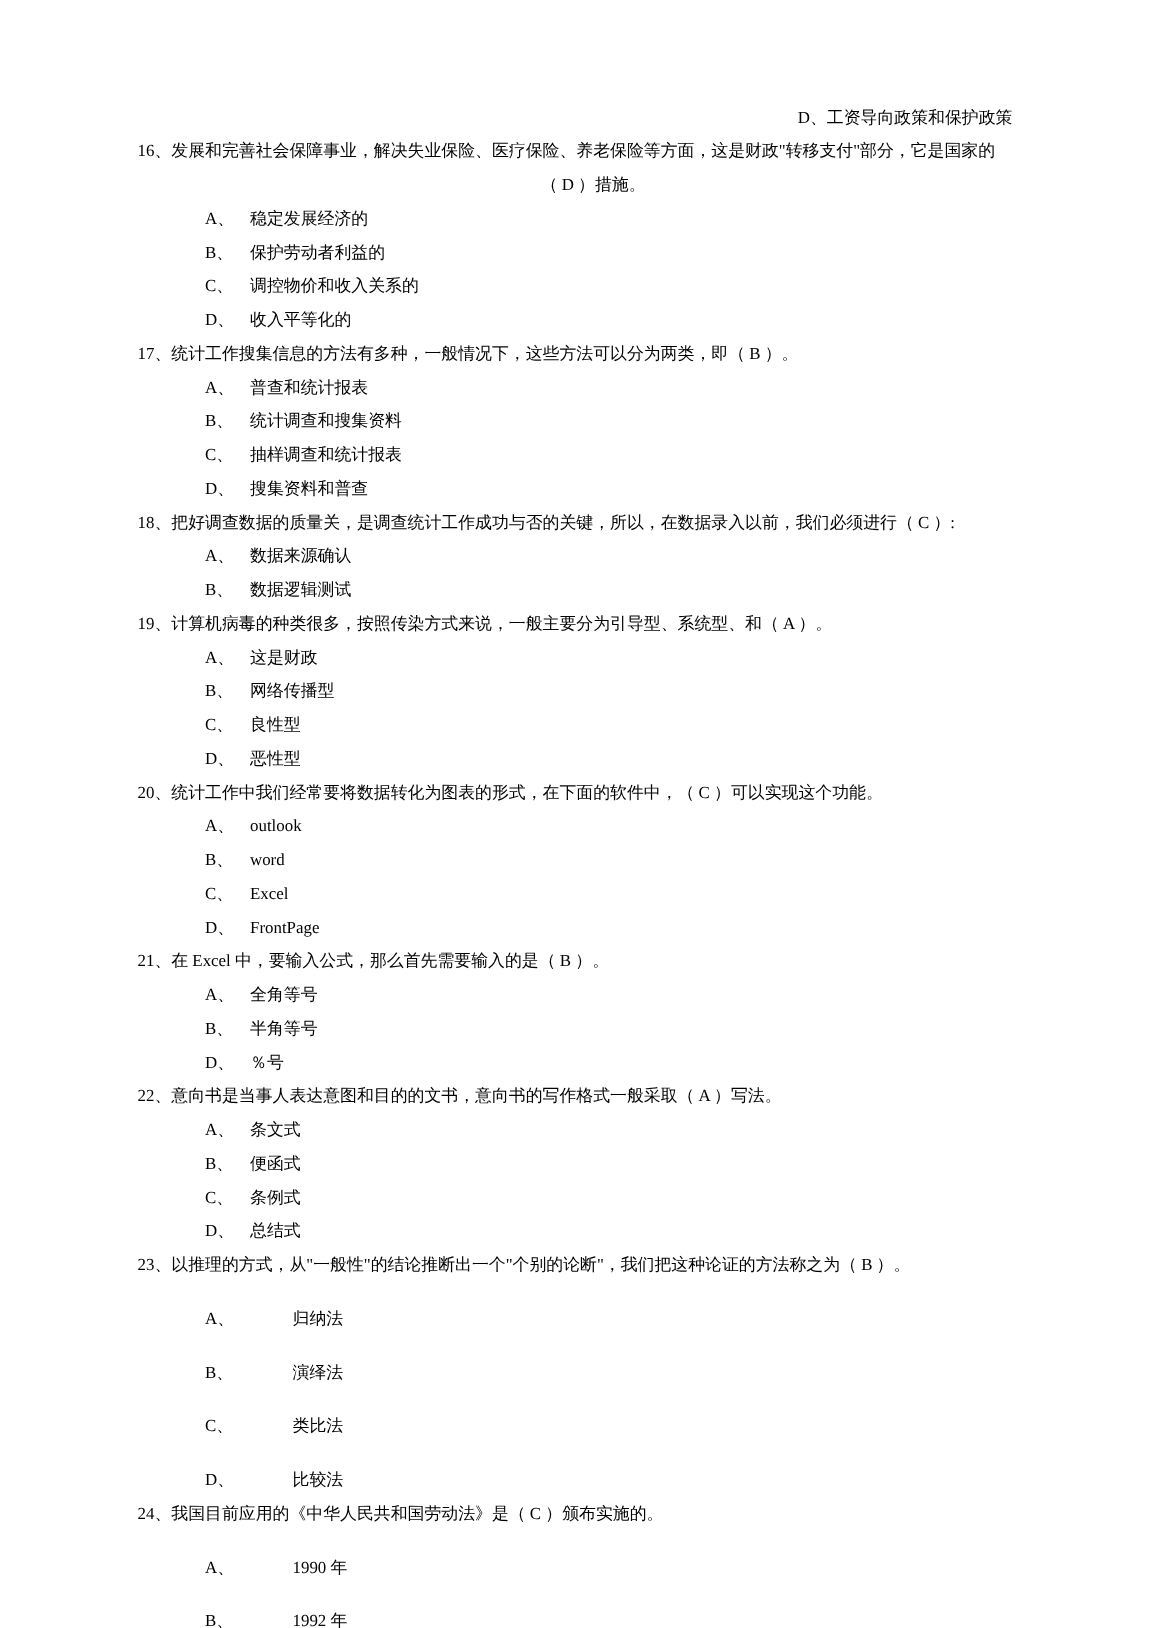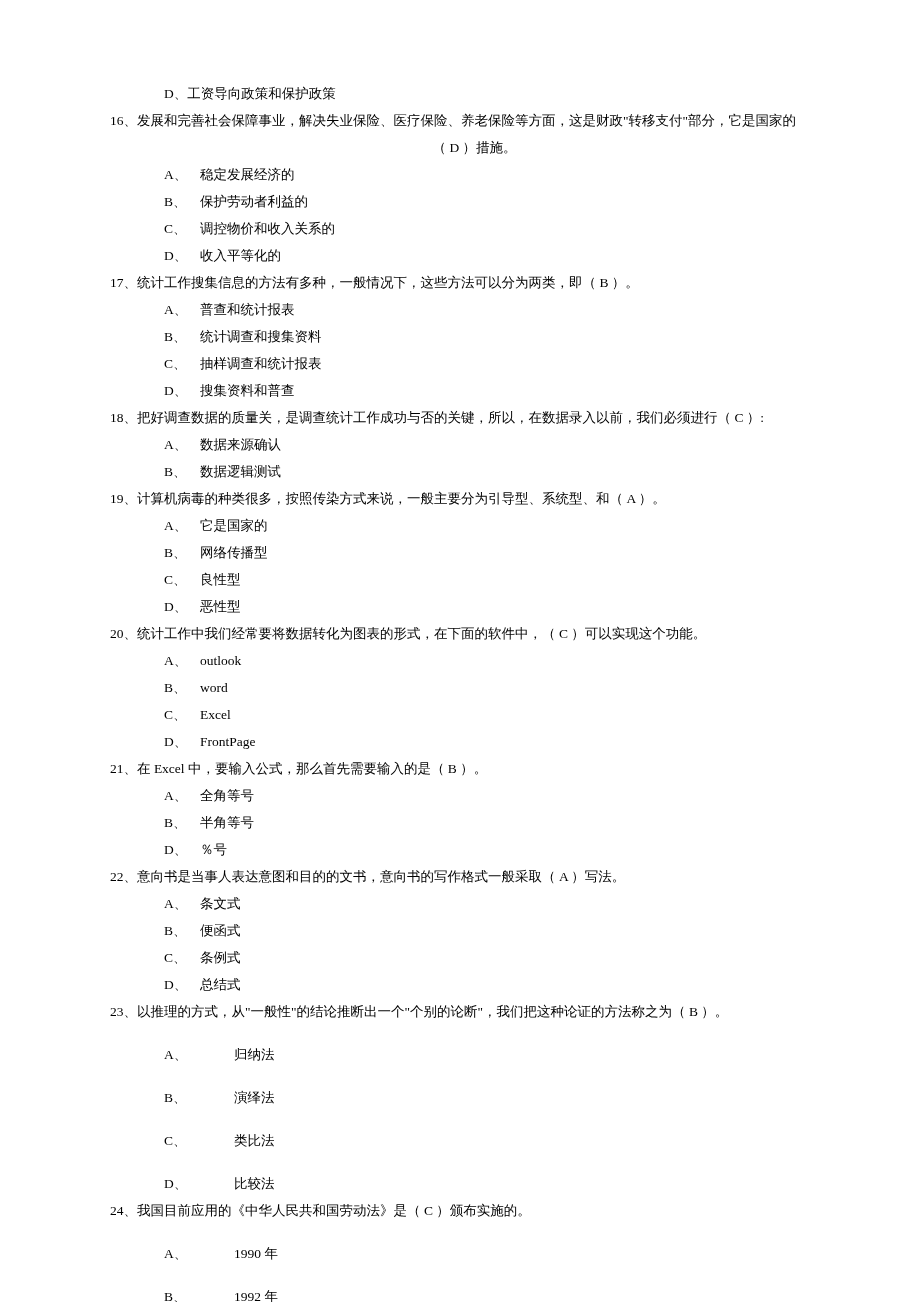--- a/index.html
+++ b/index.html
@@ -11,20 +11,21 @@
       margin: 0;
       padding: 0;
     }
     .page {
       width: 920px;
       padding: 80px 110px 60px 110px;
       box-sizing: border-box;
     }
     .orphan-option {
       padding-left: 54px;
+      text-align: right;
     }
     .question {
       padding-left: 29px;
       text-indent: -29px;
     }
     .q-continue {
       padding-left: 29px;
       text-indent: 0;
       text-align: center;
     }
@@ -66,21 +67,21 @@
   <div class="option"><span class="label">A、</span><span>普查和统计报表</span></div>
   <div class="option"><span class="label">B、</span><span>统计调查和搜集资料</span></div>
   <div class="option"><span class="label">C、</span><span>抽样调查和统计报表</span></div>
   <div class="option"><span class="label">D、</span><span>搜集资料和普查</span></div>
 
   <div class="question"><span>18、</span><span>把好调查数据的质量关，是调查统计工作成功与否的关键，所以，在数据录入以前，我们必须进行（ C ）:</span></div>
   <div class="option"><span class="label">A、</span><span>数据来源确认</span></div>
   <div class="option"><span class="label">B、</span><span>数据逻辑测试</span></div>
 
   <div class="question"><span>19、</span><span>计算机病毒的种类很多，按照传染方式来说，一般主要分为引导型、系统型、和（ A ）。</span></div>
-  <div class="option"><span class="label">A、</span><span>它是国家的</span></div>
+  <div class="option"><span class="label">A、</span><span>这是财政</span></div>
   <div class="option"><span class="label">B、</span><span>网络传播型</span></div>
   <div class="option"><span class="label">C、</span><span>良性型</span></div>
   <div class="option"><span class="label">D、</span><span>恶性型</span></div>
 
   <div class="question"><span>20、</span><span>统计工作中我们经常要将数据转化为图表的形式，在下面的软件中，（ C ）可以实现这个功能。</span></div>
   <div class="option"><span class="label">A、</span><span>outlook</span></div>
   <div class="option"><span class="label">B、</span><span>word</span></div>
   <div class="option"><span class="label">C、</span><span>Excel</span></div>
   <div class="option"><span class="label">D、</span><span>FrontPage</span></div>
 

